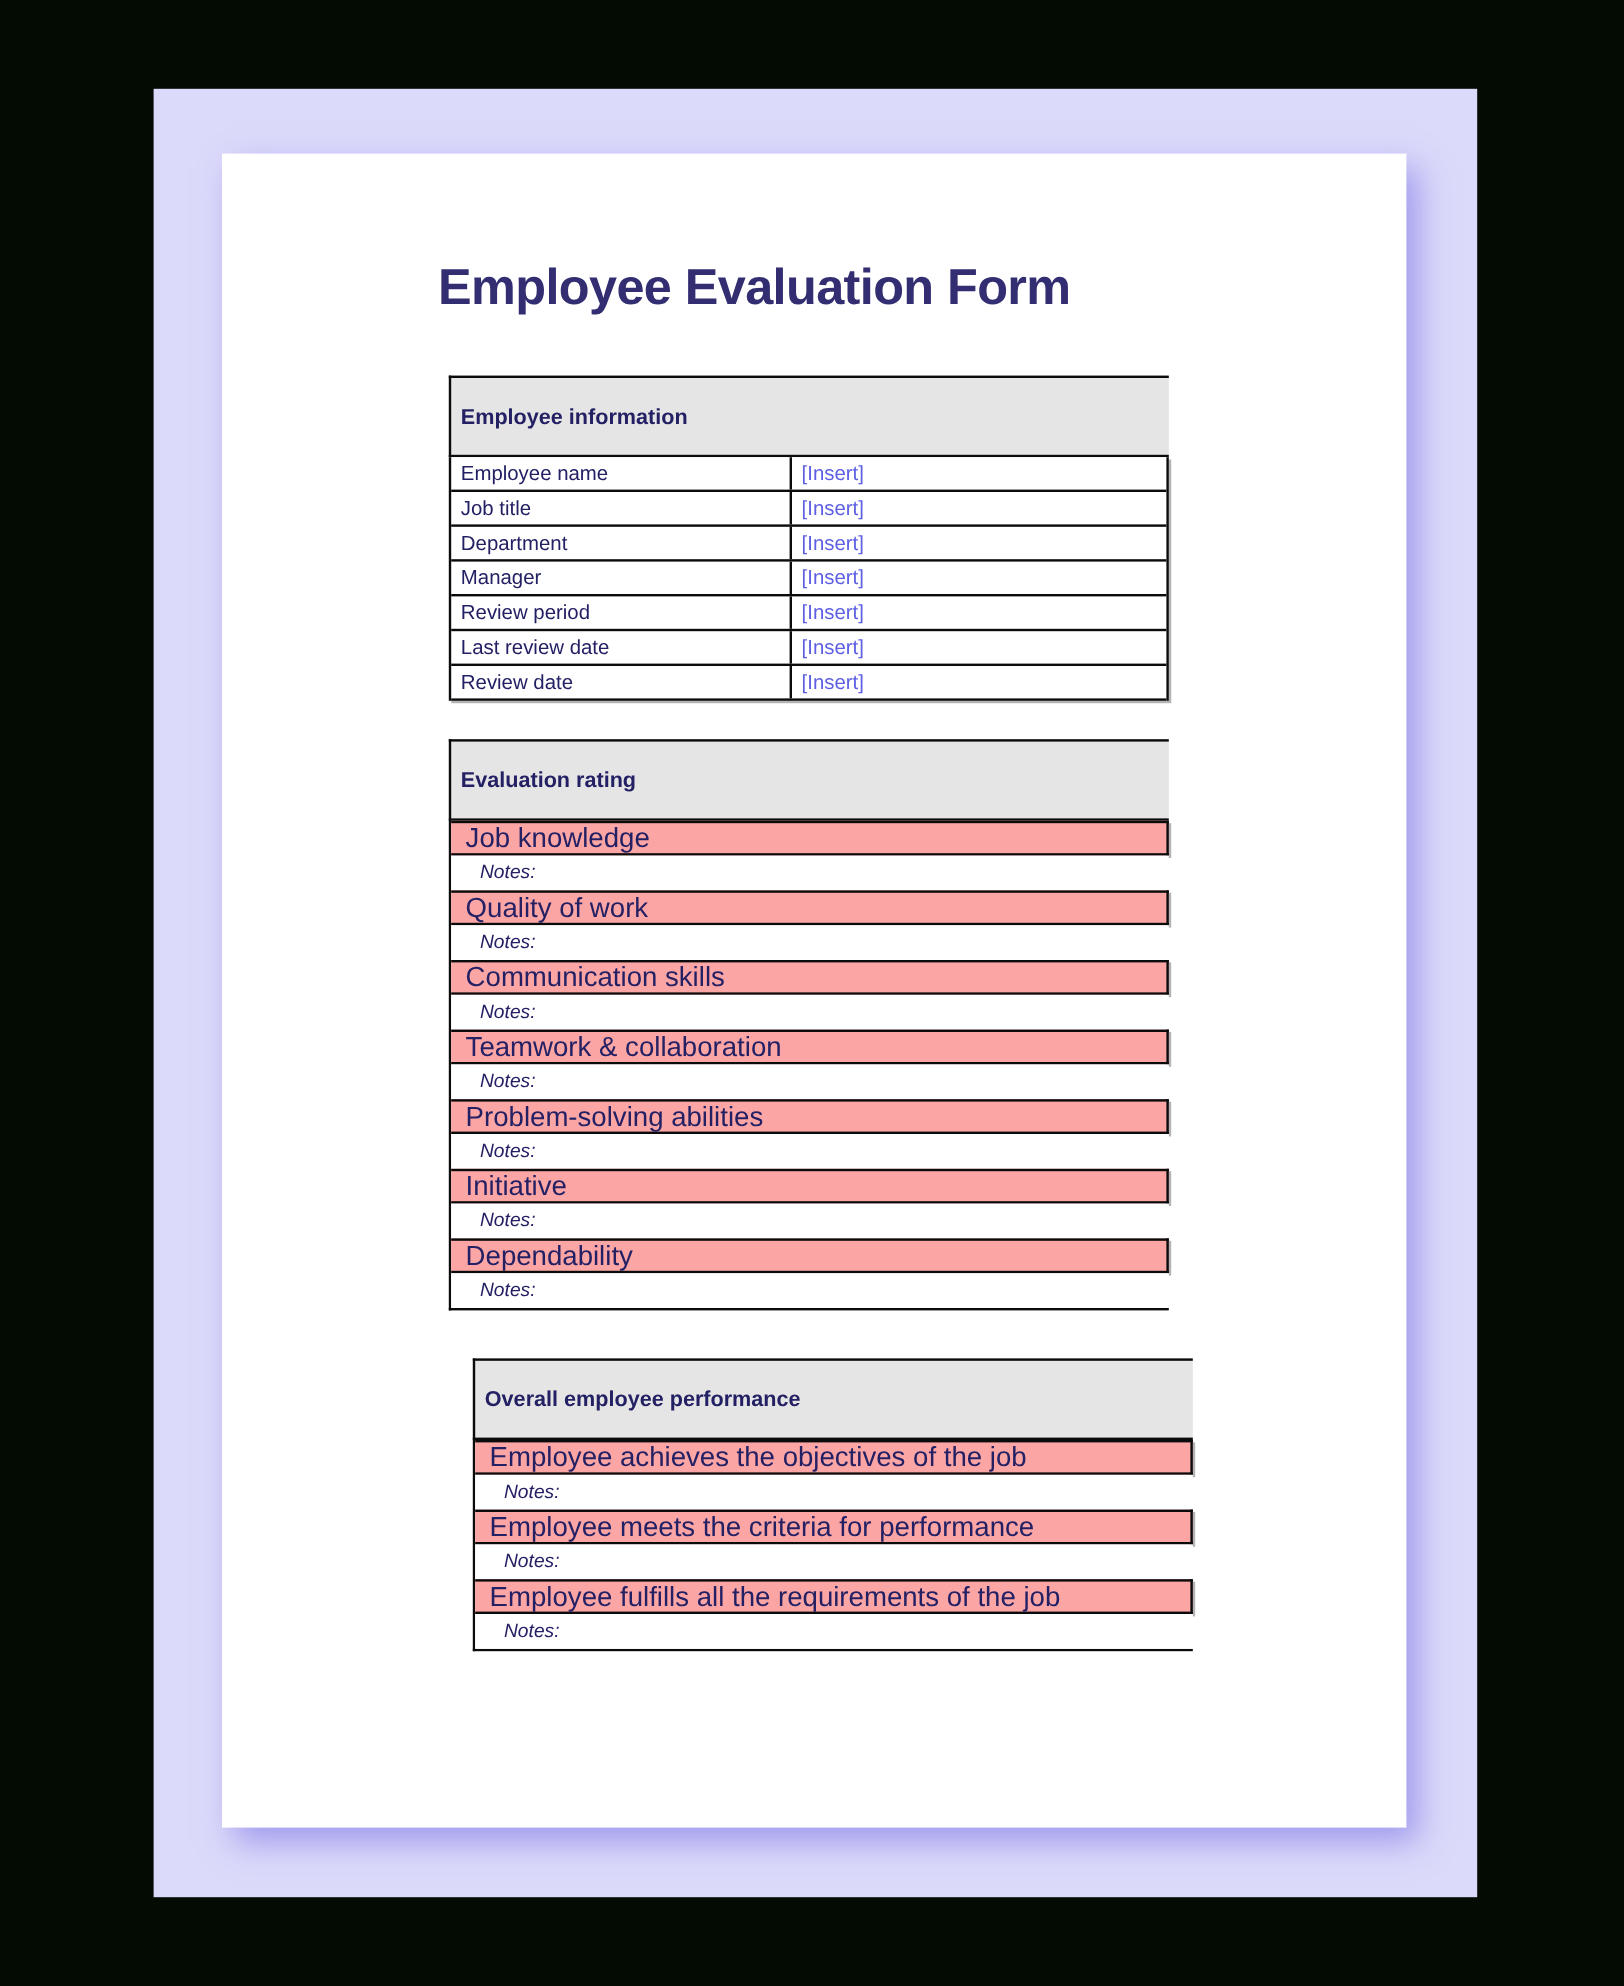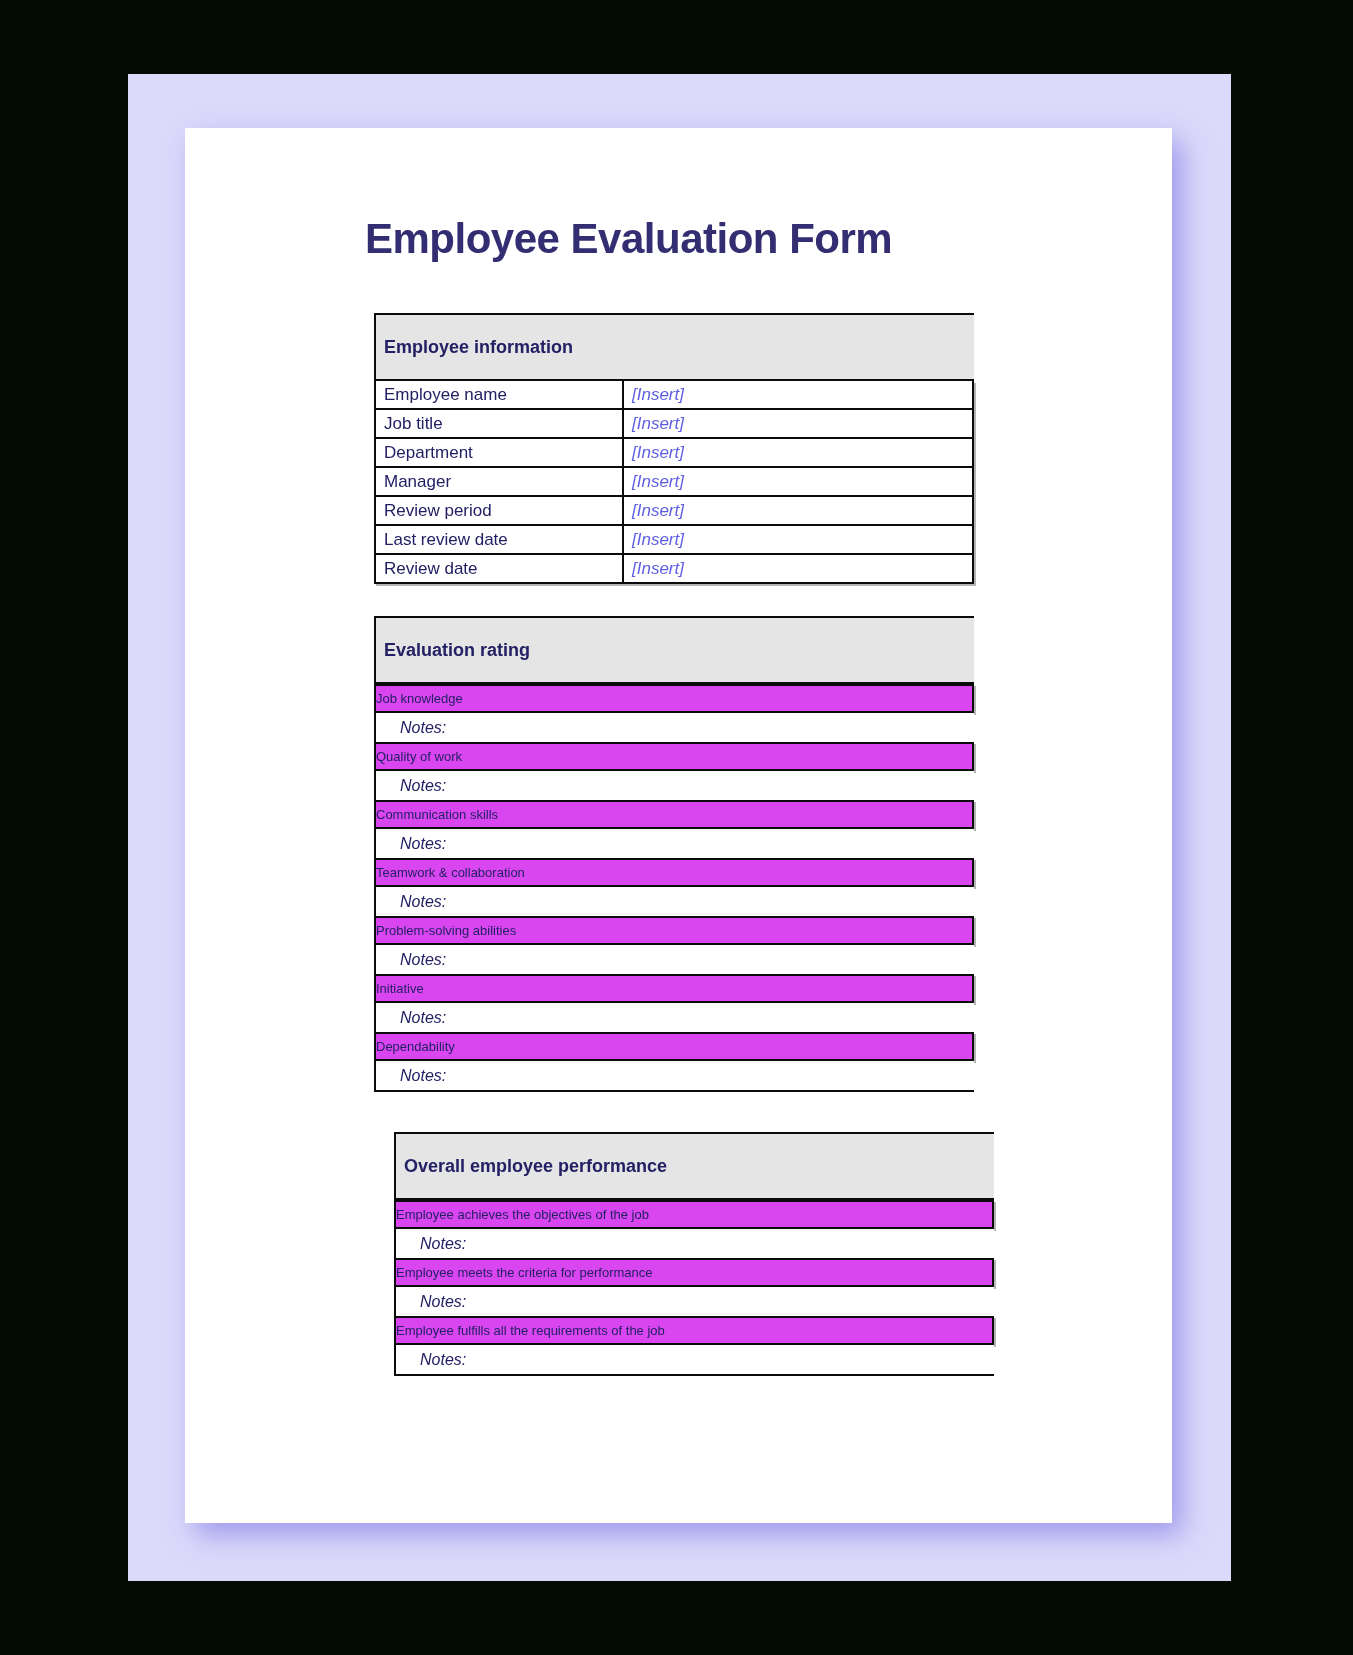--- a/index.html
+++ b/index.html
@@ -74,47 +74,46 @@
     height: 29px;
     border-bottom: 2px solid #0b0b0b;
   }
   .cell {
     display: flex;
     align-items: center;
     padding-left: 8px;
     font-size: 17px;
   }
   .cell-label {
-    width: 248px;
+    width: 284px;
     border-right: 2px solid #0b0b0b;
     color: #232064;
   }
   .cell-value {
     flex: 1;
     color: #5e5fe3;
-    font-style: italic;
   }
 
   
   .strip {
     border-left: 2px solid #0b0b0b;
     border-bottom: 2px solid #0b0b0b;
   }
   .item-row {
     height: 29px;
     border-top: 2px solid #0b0b0b;
     border-bottom: 2px solid #0b0b0b;
     border-right: 2px solid #0b0b0b;
     box-shadow: 2px 2px 0 rgba(40, 40, 40, 0.35);
     display: flex;
     align-items: center;
-    padding-left: 0;
-    font-size: 13px;
-    color: #232064;
-    background: #d946ef;
+    padding-left: 12px;
+    font-size: 23px;
+    color: #232064;
+    background: #fca5a5;
   }
   .notes-row {
     height: 29px;
     display: flex;
     align-items: center;
     padding-left: 24px;
     font-size: 16px;
     font-style: italic;
     color: #232064;
     background: #ffffff;

